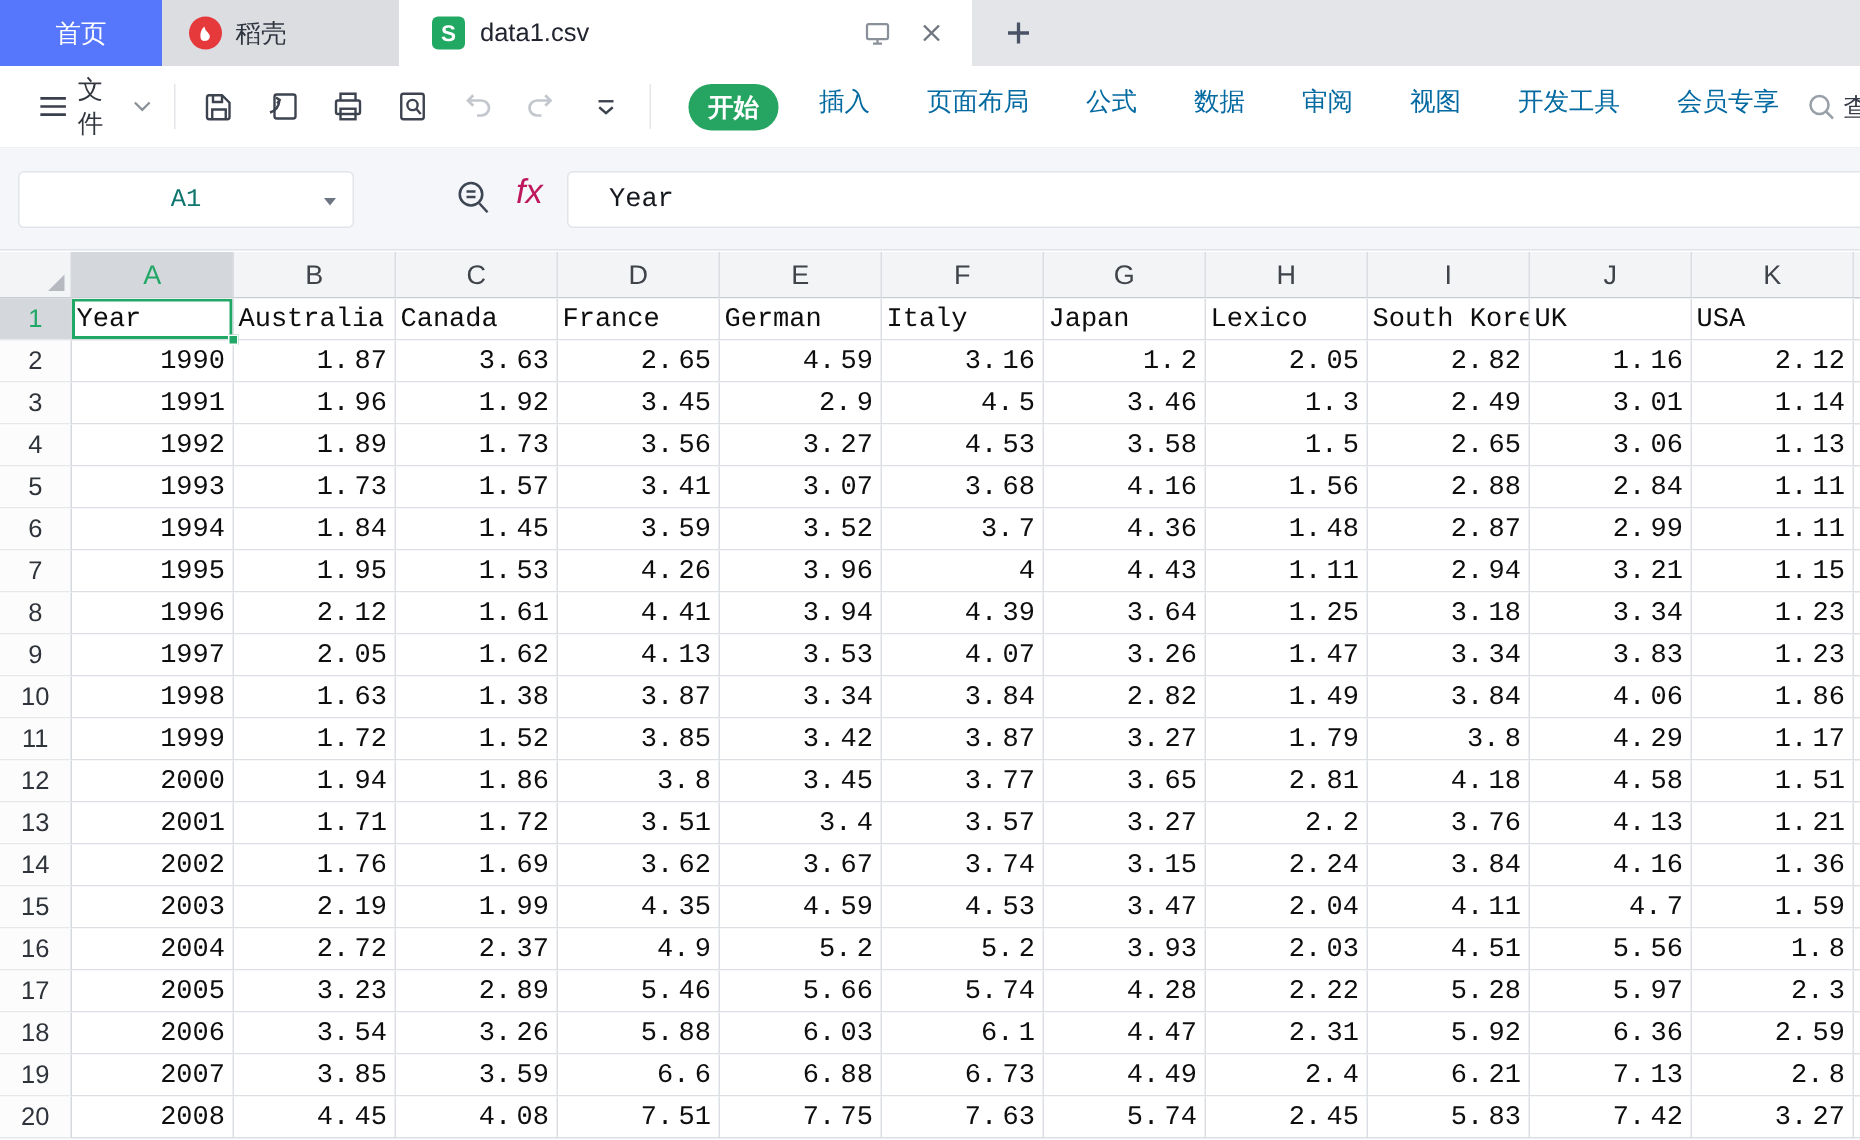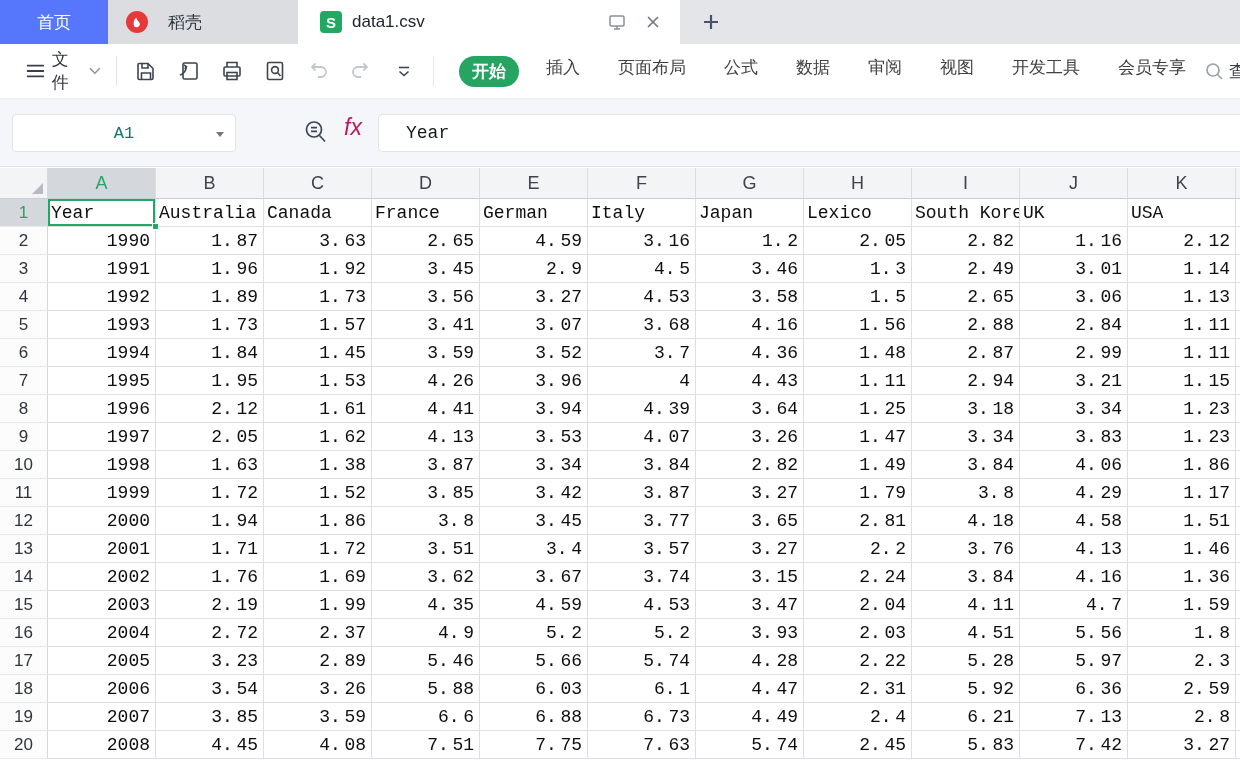--- a/index.html
+++ b/index.html
@@ -8,37 +8,37 @@
   }
   *{box-sizing:border-box;}
   html,body{margin:0;padding:0;}
   body{width:1240px;height:760px;overflow:hidden;position:relative;background:#fff;
        font-family:"Liberation Sans",sans-serif;-webkit-font-smoothing:antialiased;}
 
   
   .titlebar{height:44px;background:#E3E5E9;display:flex;align-items:stretch;}
   .tab{display:flex;align-items:center;font-size:17px;}
   .tab-home{width:108px;background:var(--tab-blue);color:#fff;justify-content:center;}
-  .tab-docer{width:190px;background:#DBDDE1;color:#2F3540;padding-left:18px;gap:20px;}
+  .tab-docer{width:158px;background:#DBDDE1;color:#2F3540;padding-left:18px;gap:9px;}
   .docer-badge{width:22px;height:22px;border-radius:50%;background:var(--docer-red);display:flex;align-items:center;justify-content:center;flex:none;}
   .tab-doc{width:382px;background:#fff;color:#20242E;padding:0 14px 0 22px;gap:10px;}
   .s-badge{width:22px;height:22px;border-radius:4px;background:#21A862;color:#fff;font-weight:bold;
            display:flex;align-items:center;justify-content:center;font-size:15px;flex:none;}
   .tab-doc .spacer{flex:1;}
   .tbicon{display:flex;align-items:center;justify-content:center;width:26px;height:26px;flex:none;}
   .newtab{margin-left:16px;align-self:center;display:flex;align-items:center;justify-content:center;width:30px;height:30px;}
 
   
   .ribbon{height:55px;background:#fff;display:flex;align-items:center;padding-left:26px;border-bottom:1px solid #EEEFF1;}
   .file-group{display:flex;align-items:center;gap:7px;color:#32373F;font-size:17px;}
   .vdiv{width:1px;height:30px;background:#E4E6EA;margin:0 15px;flex:none;}
   .qicons{display:flex;align-items:center;gap:15px;}
   .qicons .qi{display:flex;align-items:center;justify-content:center;width:28px;height:28px;}
   .ribbon-tabs{display:flex;align-items:flex-start;margin-left:8px;}
-  .rtab{padding:0 19px;font-size:17px;color:#404040;white-space:nowrap;cursor:default;}
+  .rtab{padding:0 19px;font-size:17px;color:#0369a1;white-space:nowrap;cursor:default;}
   .rtab.active{background:var(--accent);color:#fff;border-radius:16px;height:31px;display:flex;align-items:center;
                padding:0 13px;font-weight:600;margin:0 8px 0 2px;}
   .rsearch{margin-left:auto;display:flex;align-items:center;gap:5px;color:#353B46;font-size:17px;margin-right:-6px;white-space:nowrap;}
 
   
   .formula-row{height:68px;background:#F4F6F9;position:relative;border-bottom:1px solid #E0E3E8;}
   .name-box{position:absolute;left:12px;top:15px;width:224px;height:38px;background:#fff;border:1px solid #E1E4E9;
             border-radius:4px;display:flex;align-items:center;justify-content:center;
             font-family:"Liberation Mono",monospace;font-size:17px;color:#0f766e;}
   .name-caret{position:absolute;right:11px;top:17px;width:0;height:0;border-left:4px solid transparent;
@@ -417,21 +417,21 @@
         <div class="cell num">2001</div>
         <div class="cell num">1. 71</div>
         <div class="cell num">1. 72</div>
         <div class="cell num">3. 51</div>
         <div class="cell num">3. 4</div>
         <div class="cell num">3. 57</div>
         <div class="cell num">3. 27</div>
         <div class="cell num">2. 2</div>
         <div class="cell num">3. 76</div>
         <div class="cell num">4. 13</div>
-        <div class="cell num">1. 46</div>
+        <div class="cell num">1. 21</div>
         <div class="cellfiller"></div>
       </div>
       <div class="row">
         <div class="rn">14</div>
         <div class="cell num">2002</div>
         <div class="cell num">1. 76</div>
         <div class="cell num">1. 69</div>
         <div class="cell num">3. 62</div>
         <div class="cell num">3. 67</div>
         <div class="cell num">3. 74</div>

